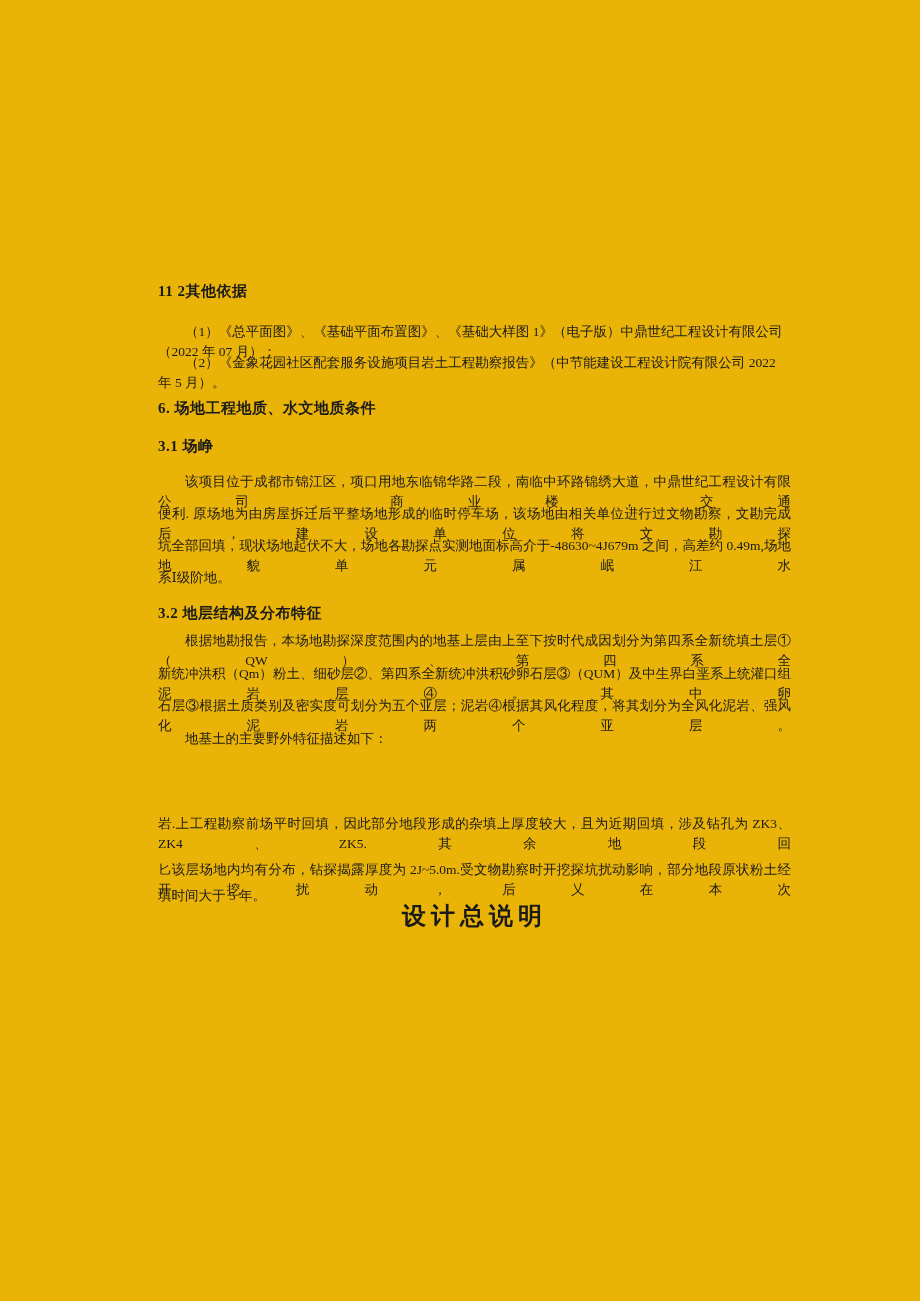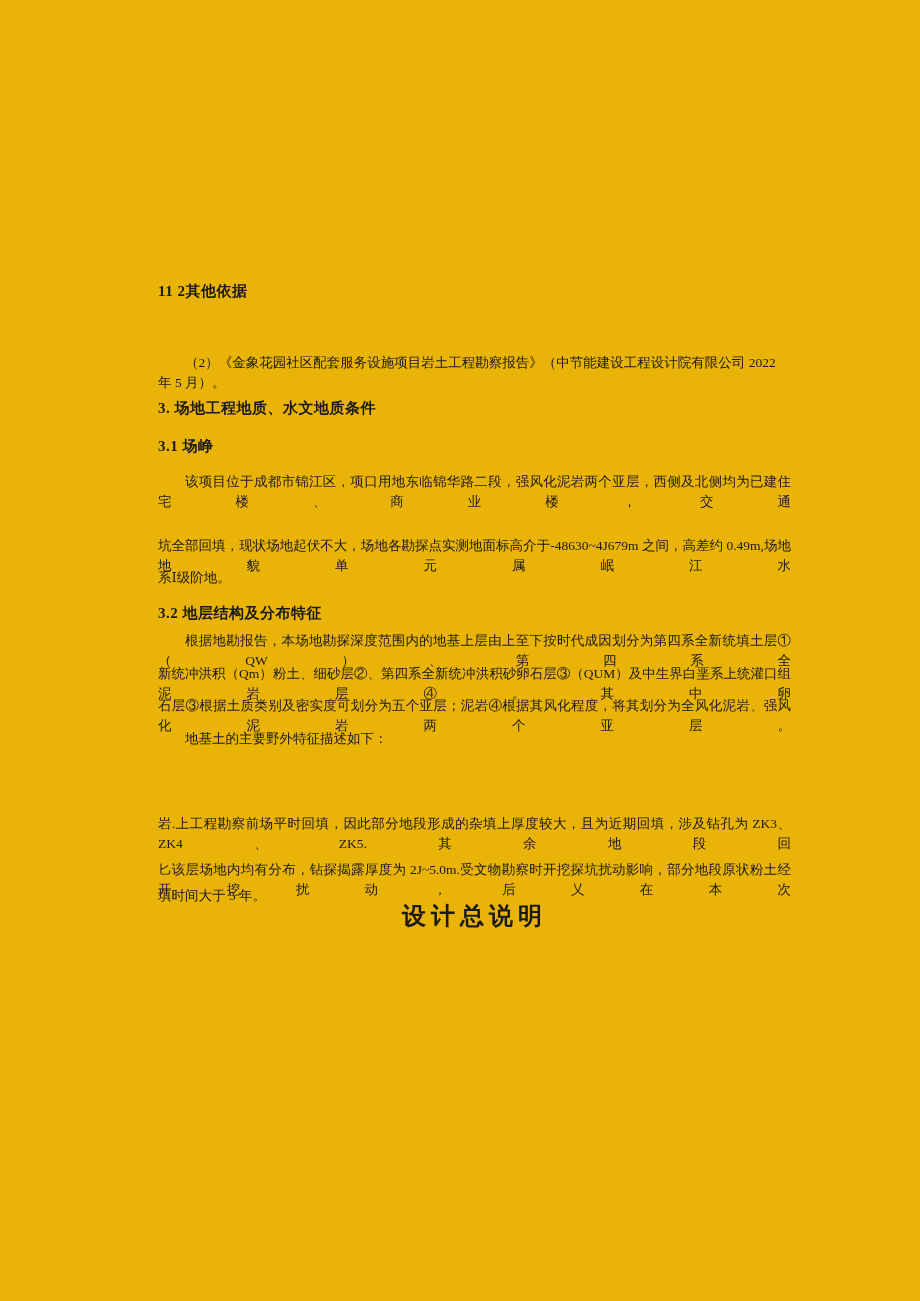--- a/index.html
+++ b/index.html
@@ -34,28 +34,30 @@
   .t822{top:860px}.t854{top:814px}.t886{top:886px}.t906{top:906px}
   .t962{top:962px}
 </style>
 </head>
 <body>
 
 <div class="page">
 
   <div class="blk h t281">11 2其他依据</div>
 
+  <div class="blk ind t322">（1）《总平面图》、《基础平面布置图》、《基础大样图 1》（电子版）中鼎世纪工程设计有限公司（2022 年 07 月）；</div>
 
   <div class="blk ind t353">（2）《金象花园社区配套服务设施项目岩土工程勘察报告》（中节能建设工程设计院有限公司 2022 年 5 月）。</div>
 
-  <div class="blk h t398">3. 场地工程地质、水文地质条件</div>
+  <div class="blk h t398">6. 场地工程地质、水文地质条件</div>
 
   <div class="blk h t436">3.1 场峥</div>
 
-  <div class="blk ind just t472">该项目位于成都市锦江区，项口用地东临锦华路二段，强风化泥岩两个亚层，西侧及北侧均为已建住宅楼、商业楼，交通</div>
+  <div class="blk ind just t472">该项目位于成都市锦江区，项口用地东临锦华路二段，南临中环路锦绣大道，中鼎世纪工程设计有限公司、商业楼，交通</div>
+  <div class="blk just t504">便利. 原场地为由房屋拆迁后平整场地形成的临时停车场，该场地由相关单位进行过文物勘察，文勘完成后，建设单位将文勘探</div>
   <div class="blk just t536">坑全部回填，现状场地起伏不大，场地各勘探点实测地面标高介于-48630~4J679m 之间，高差约 0.49m,场地地貌单元属岷江水</div>
   <div class="blk t568">系Ⅰ级阶地。</div>
 
   <div class="blk h t603">3.2 地层结构及分布特征</div>
 
   <div class="blk ind just t631">根据地勘报告，本场地勘探深度范围内的地基上层由上至下按时代成因划分为第四系全新统填土层①（QW）、第四系全</div>
   <div class="blk just t664">新统冲洪积（Qm）粉土、细砂层②、第四系全新统冲洪积砂卵石层③（QUM）及中生界白垩系上统灌口组泥岩层④。其中卵</div>
   <div class="blk just t696">石层③根据土质类别及密实度可划分为五个亚层；泥岩④根据其风化程度，将其划分为全风化泥岩、强风化泥岩两个亚层。</div>
 
   <div class="blk ind t729">地基土的主要野外特征描述如下：</div>

